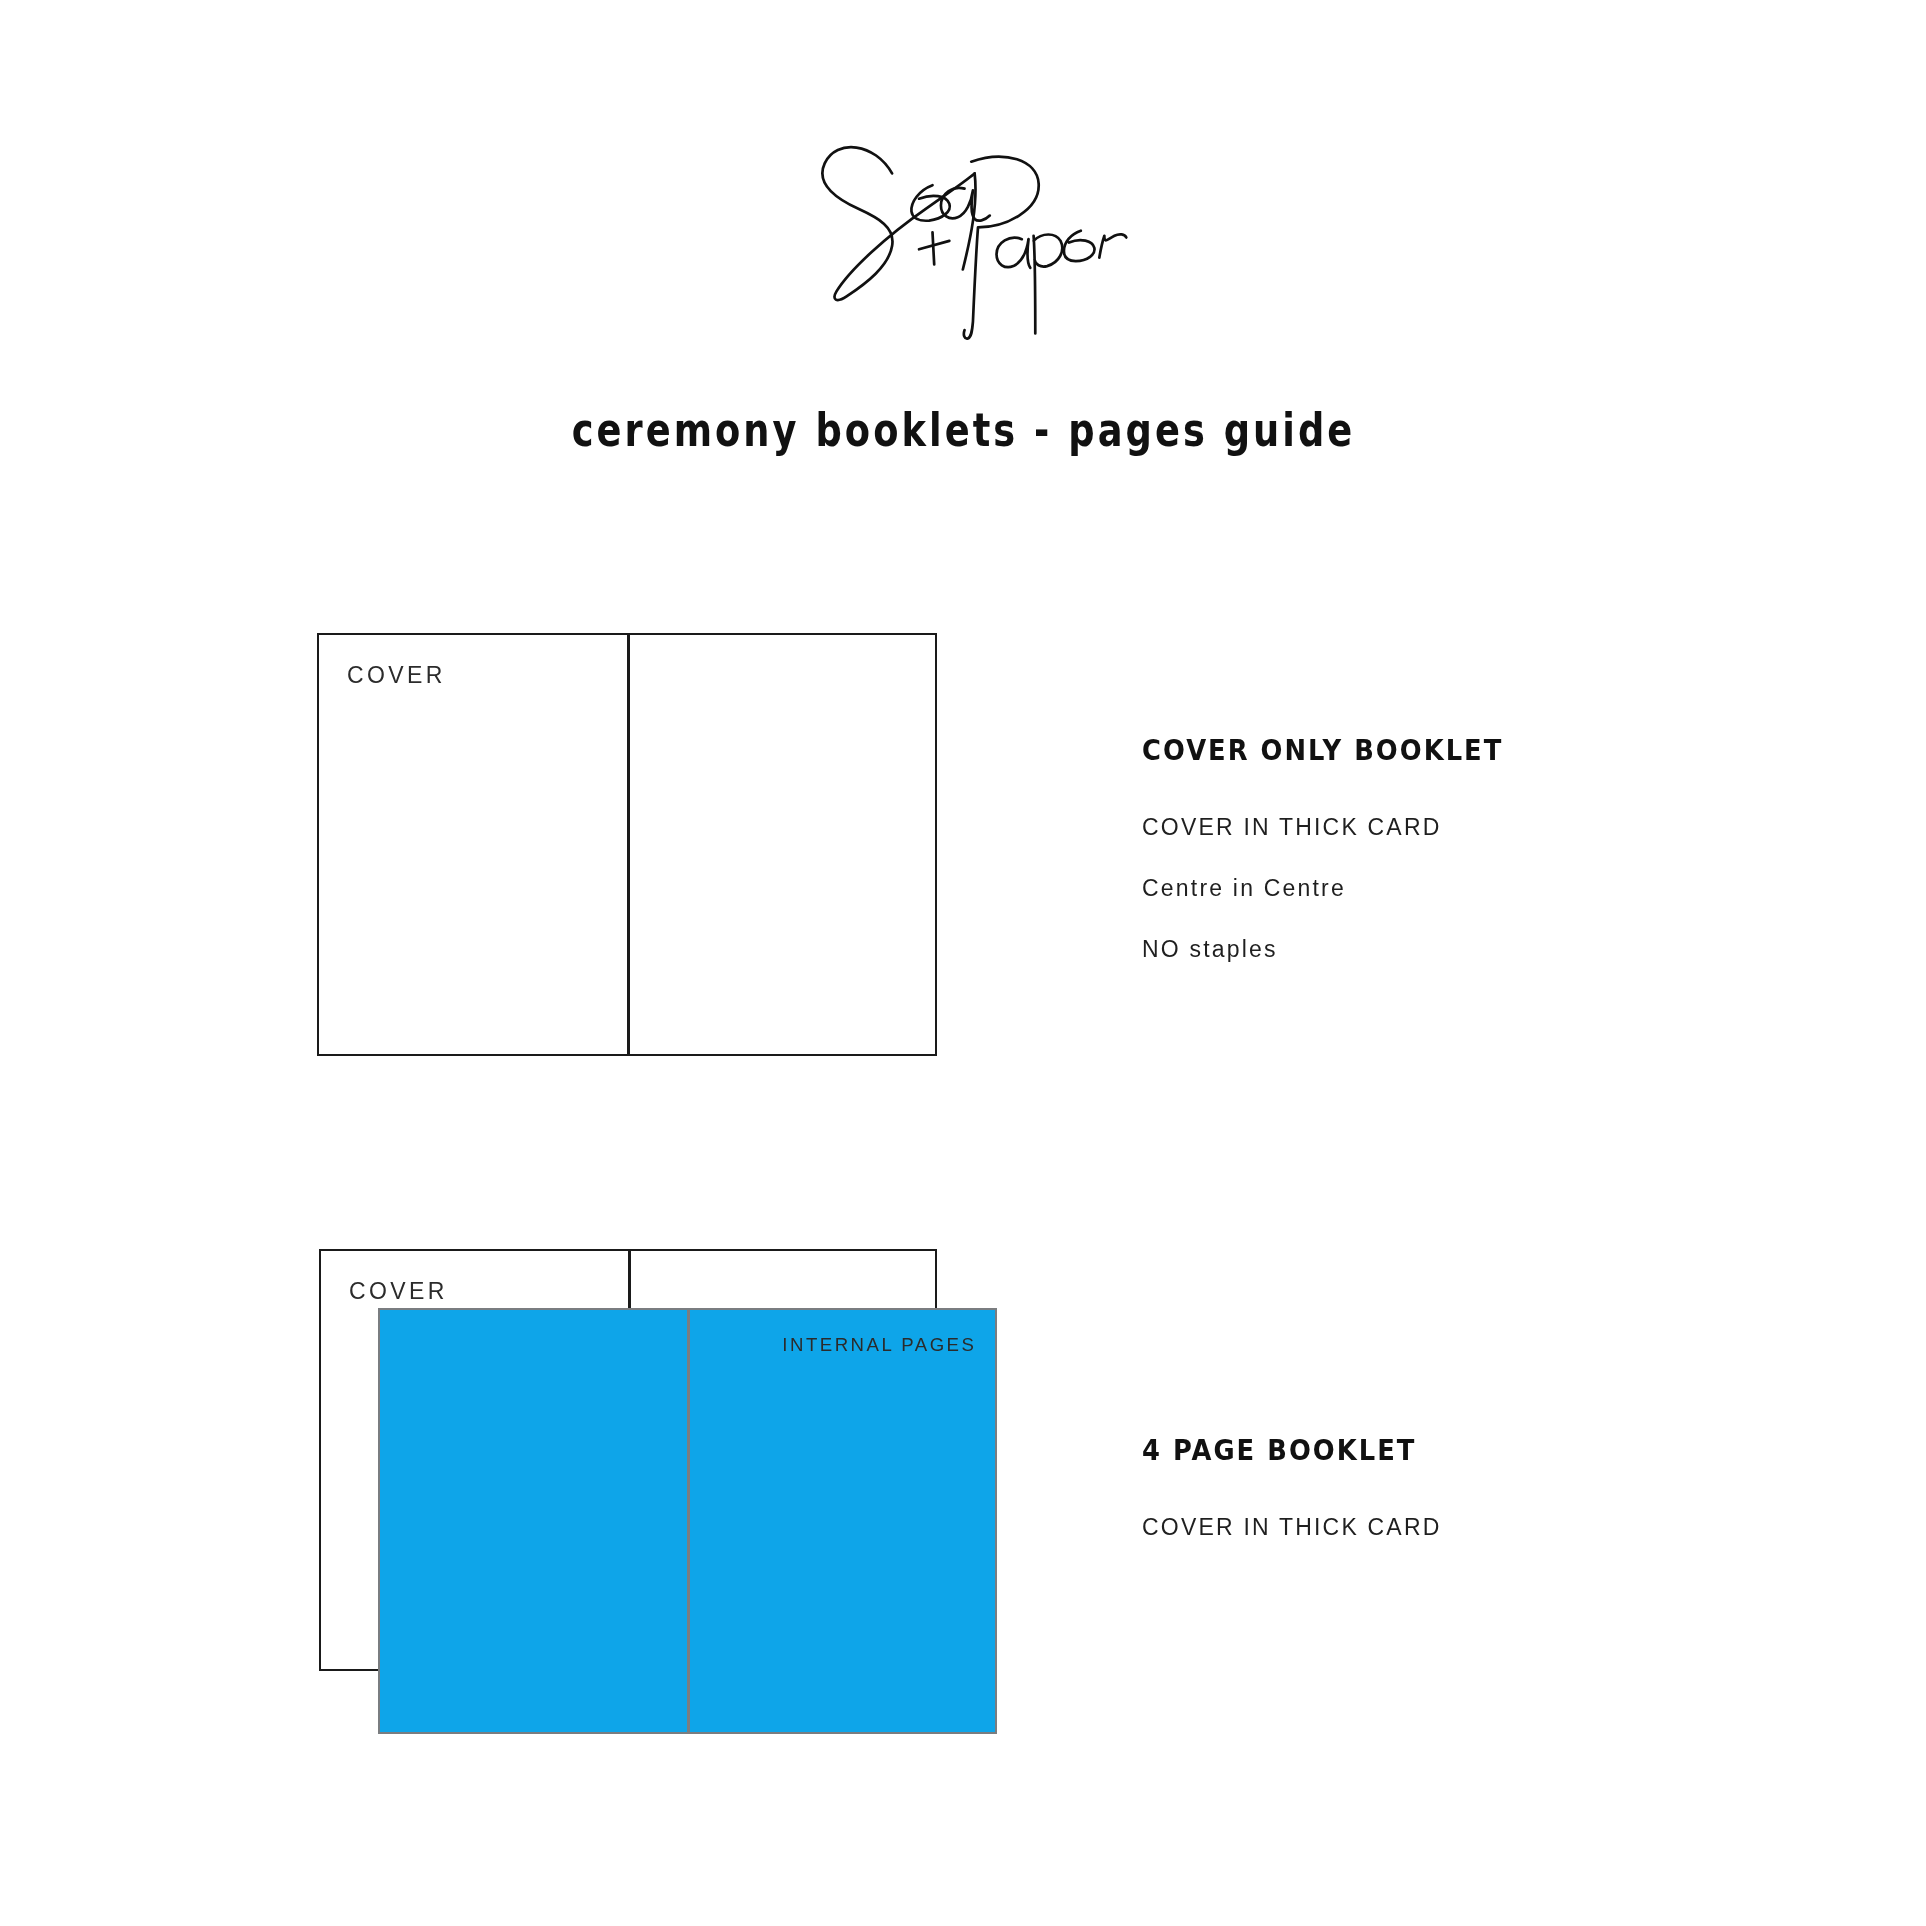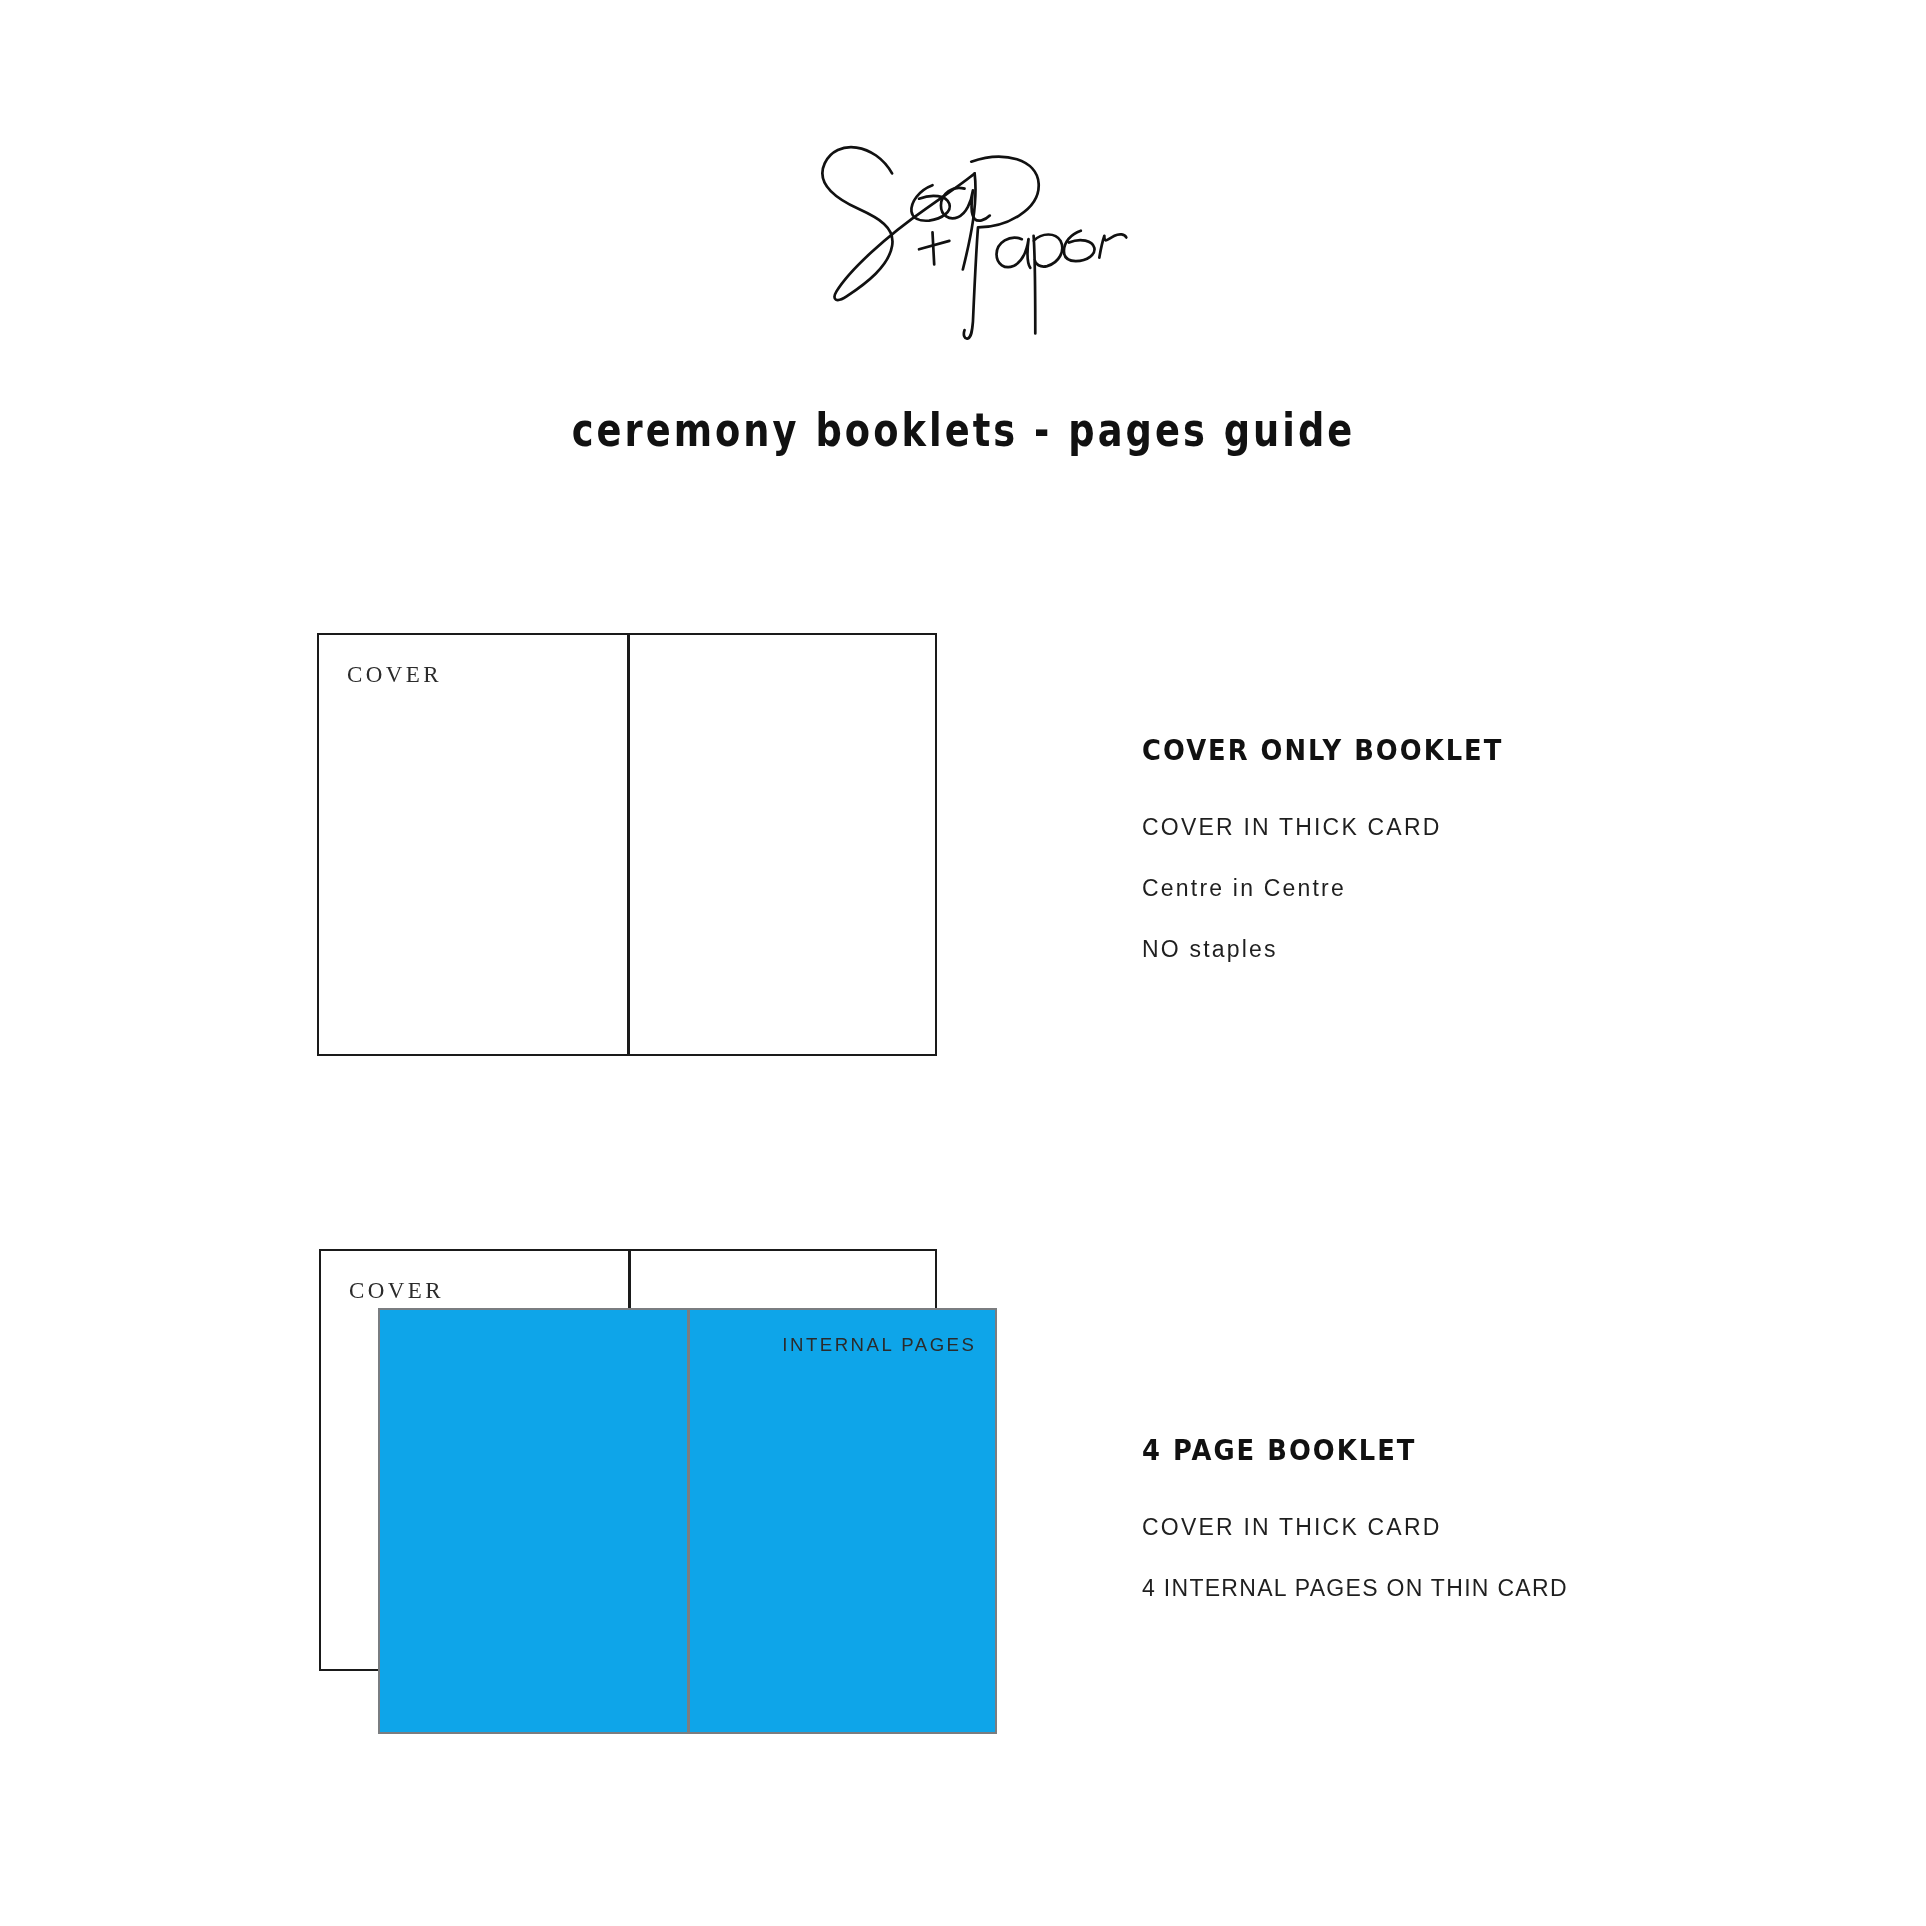--- a/index.html
+++ b/index.html
@@ -52,21 +52,21 @@
   }
   .cover-outline .fold {
     position: absolute;
     top: 0;
     bottom: 0;
     width: 2.5px;
     background: #1a1a1a;
   }
   .cover-label {
     position: absolute;
-    font-family: Liberation Serif, serif;
+    font-family: Liberation Sans, sans-serif;
     font-size: 23px;
     letter-spacing: 3.4px;
     color: #2b2b2b;
     white-space: nowrap;
   }
 
   
   .pages-panel {
     position: absolute;
     box-sizing: border-box;
@@ -170,16 +170,15 @@
 <div class="pages-panel" style="left:378px; top:1308px; width:619px; height:426px;">
   <div class="fold" style="left:307px;"></div>
   <div class="pages-label" style="right:18.6px; top:23.6px;">INTERNAL PAGES</div>
 </div>
 
 <div class="info-block" style="top:1434px;">
   <div class="info-heading">4 PAGE BOOKLET</div>
   <div class="gap-lg"></div>
   <div class="info-line">COVER IN THICK CARD</div>
   <div class="gap-md"></div>
-  <div class="info-line tight">4 INTERNAL PAGES ON THIN CARD</div>
   <div class="gap-sm"></div>
 </div>
 
 
 </body></html>

